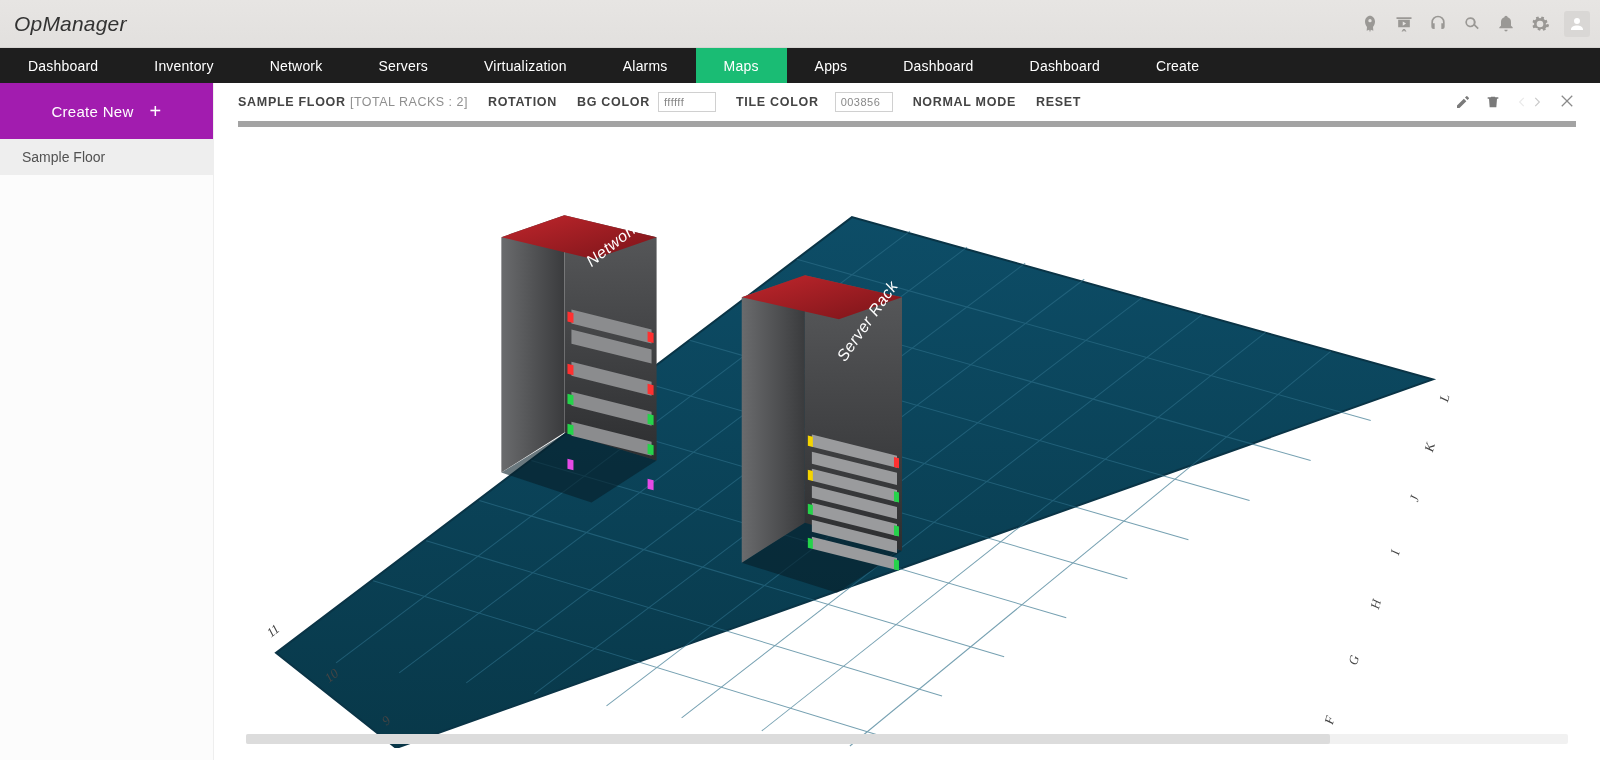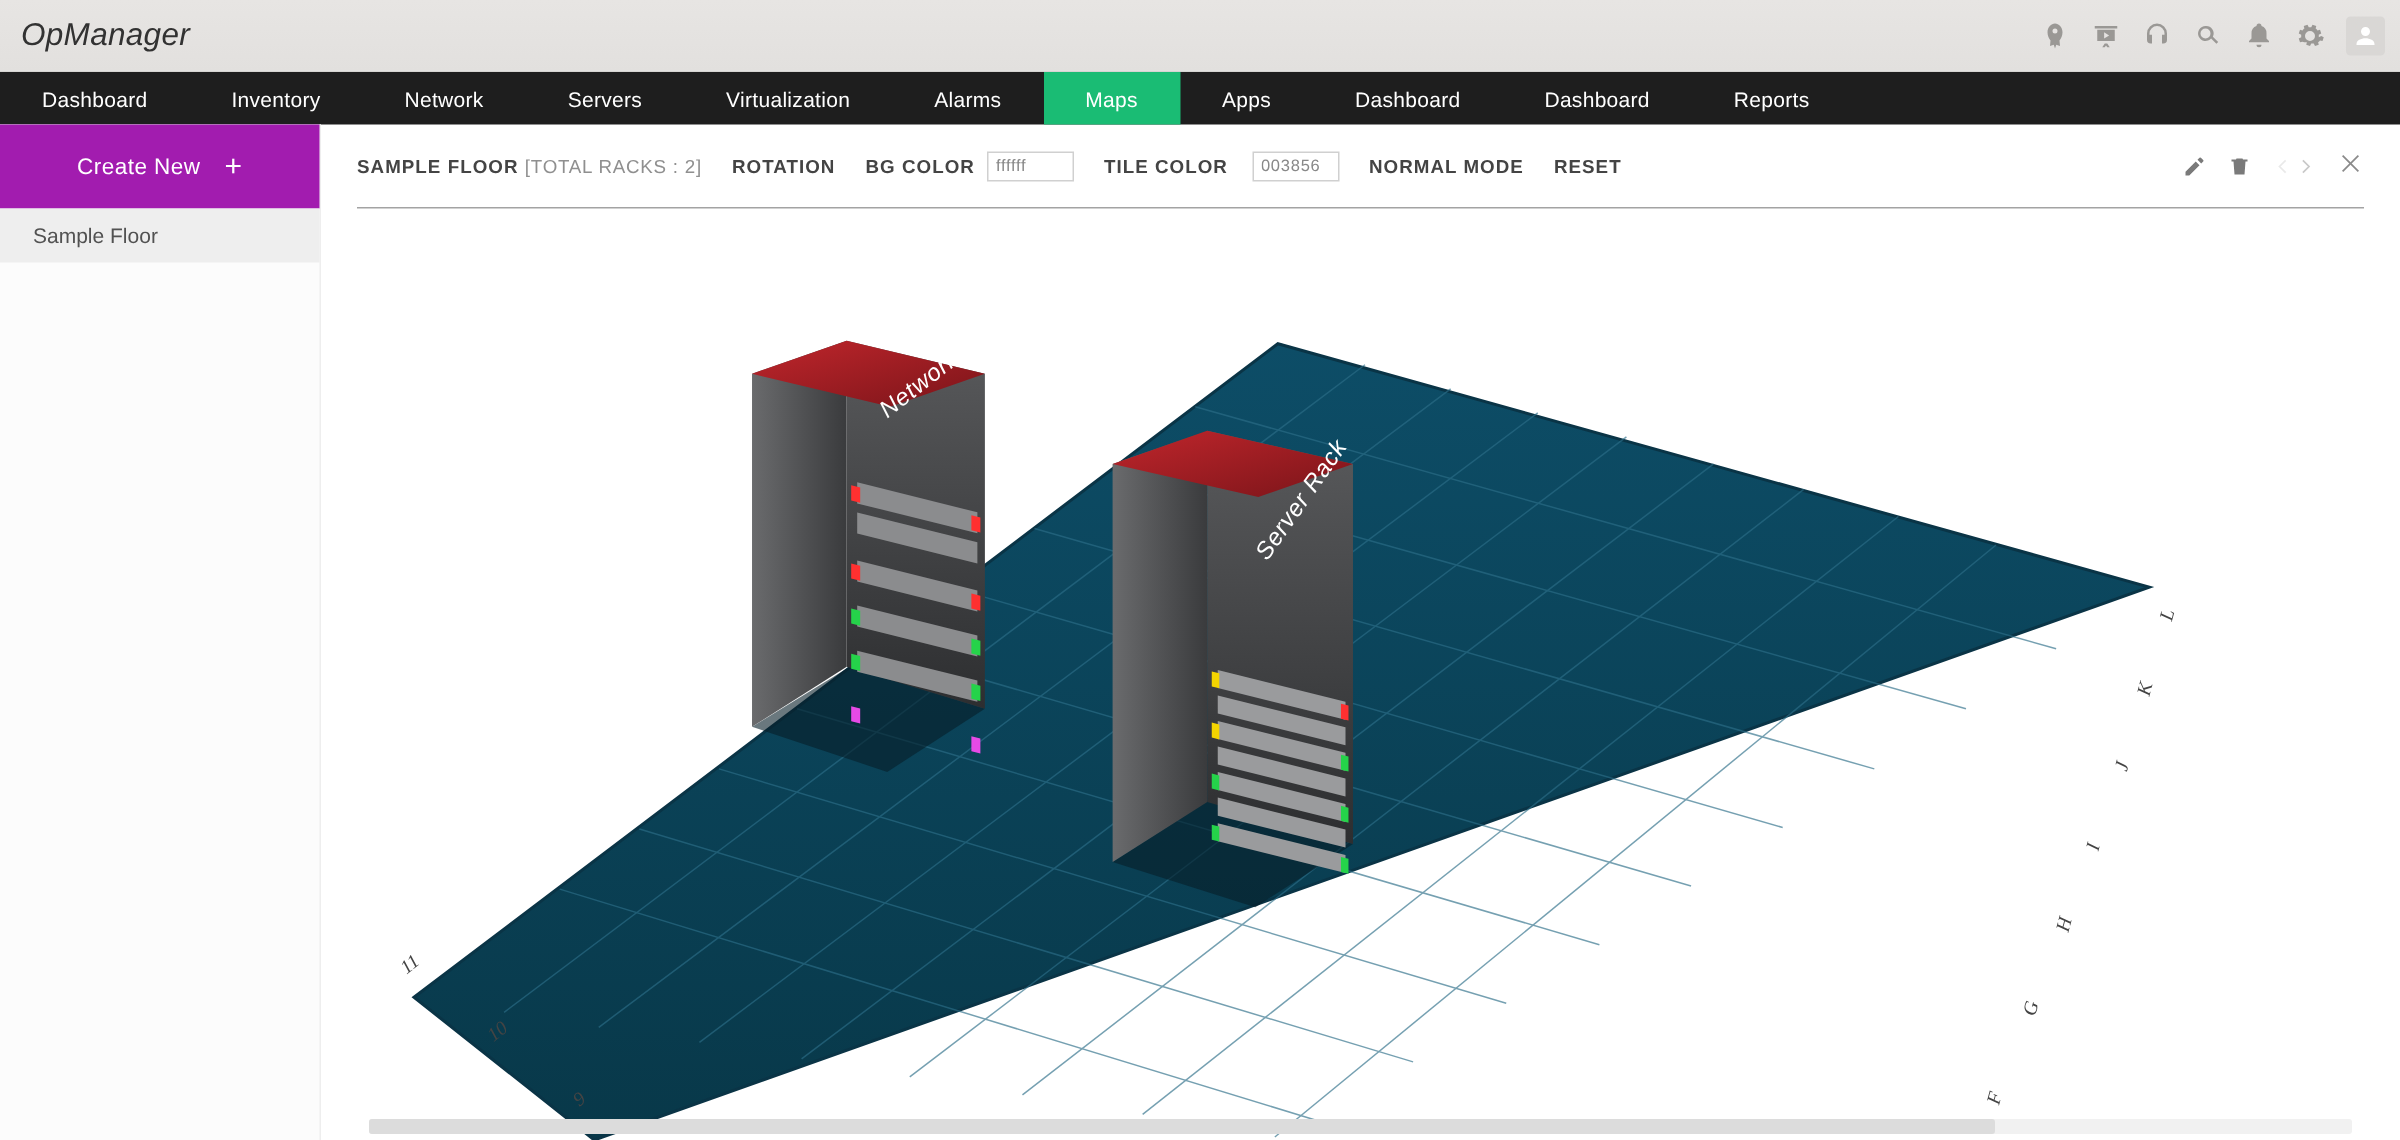--- a/index.html
+++ b/index.html
@@ -26,21 +26,21 @@
   .sidebar { width: 214px; background: #fcfcfc; border-right: 1px solid #eee; }
   .create { height: 56px; background: #a21caf; color:#fff; font-size:15px; display:flex;align-items:center;justify-content:center; gap:16px; cursor:pointer; font-weight:500; letter-spacing:.3px;}
   .create .plus { font-size:20px; font-weight:300; line-height:1;}
   .side-item { padding: 10px 22px; font-size:14px; color:#525252; cursor:pointer; }
   .side-item.selected { background:#eeeeee; }
 
   
   .main { flex:1; position:relative; padding: 0 24px; }
 
   
-  .toolbar { display:flex; align-items:center; gap:20px; height:56px; border-bottom:1px solid #a3a3a3; font-size:12.5px; color:#444; letter-spacing:.7px; font-weight:600; }
+  .toolbar { display:flex; align-items:center; gap:20px; height:44px; border-bottom:6px solid #a3a3a3; font-size:12.5px; color:#444; letter-spacing:.7px; font-weight:600; }
   .toolbar .title { text-transform:uppercase; }
   .toolbar .title .sub { color:#8f8f8f; font-weight:500; letter-spacing:.5px; }
   .toolbar .ctrl { text-transform:uppercase; cursor:pointer; }
   .toolbar input.swatch { width:58px; height:20px; border:1px solid #d0d0d0; font-size:11px; padding:0 5px; color:#888; letter-spacing:.5px; font-weight:400; }
   .toolbar .grow { flex:1; }
   .tbicons { display:flex; gap:14px; align-items:center; }
   .tbicons svg { width:16px; height:16px; fill:#7a7a7a; cursor:pointer; }
   .tbicons .chevpair { display:flex; gap:1px; }
   .tbicons .chevpair svg { width:14px;height:14px; stroke:#c9c9c9; fill:none; stroke-width:2; }
   .tbicons .chevpair svg:first-child { opacity:.4; }
@@ -93,21 +93,21 @@
   <div class="item">Dashboard</div>
   <div class="item">Inventory</div>
   <div class="item">Network</div>
   <div class="item">Servers</div>
   <div class="item">Virtualization</div>
   <div class="item">Alarms</div>
   <div class="item active">Maps</div>
   <div class="item">Apps</div>
   <div class="item">Dashboard</div>
   <div class="item">Dashboard</div>
-  <div class="item">Reports</div>
+  <div class="item">Create</div>
 </div>
 
 <div class="body">
 
   <div class="sidebar">
     <div class="create">
       <span>Create New</span>
       <span class="plus">+</span>
     </div>
     <div class="side-item selected">Sample Floor</div>

